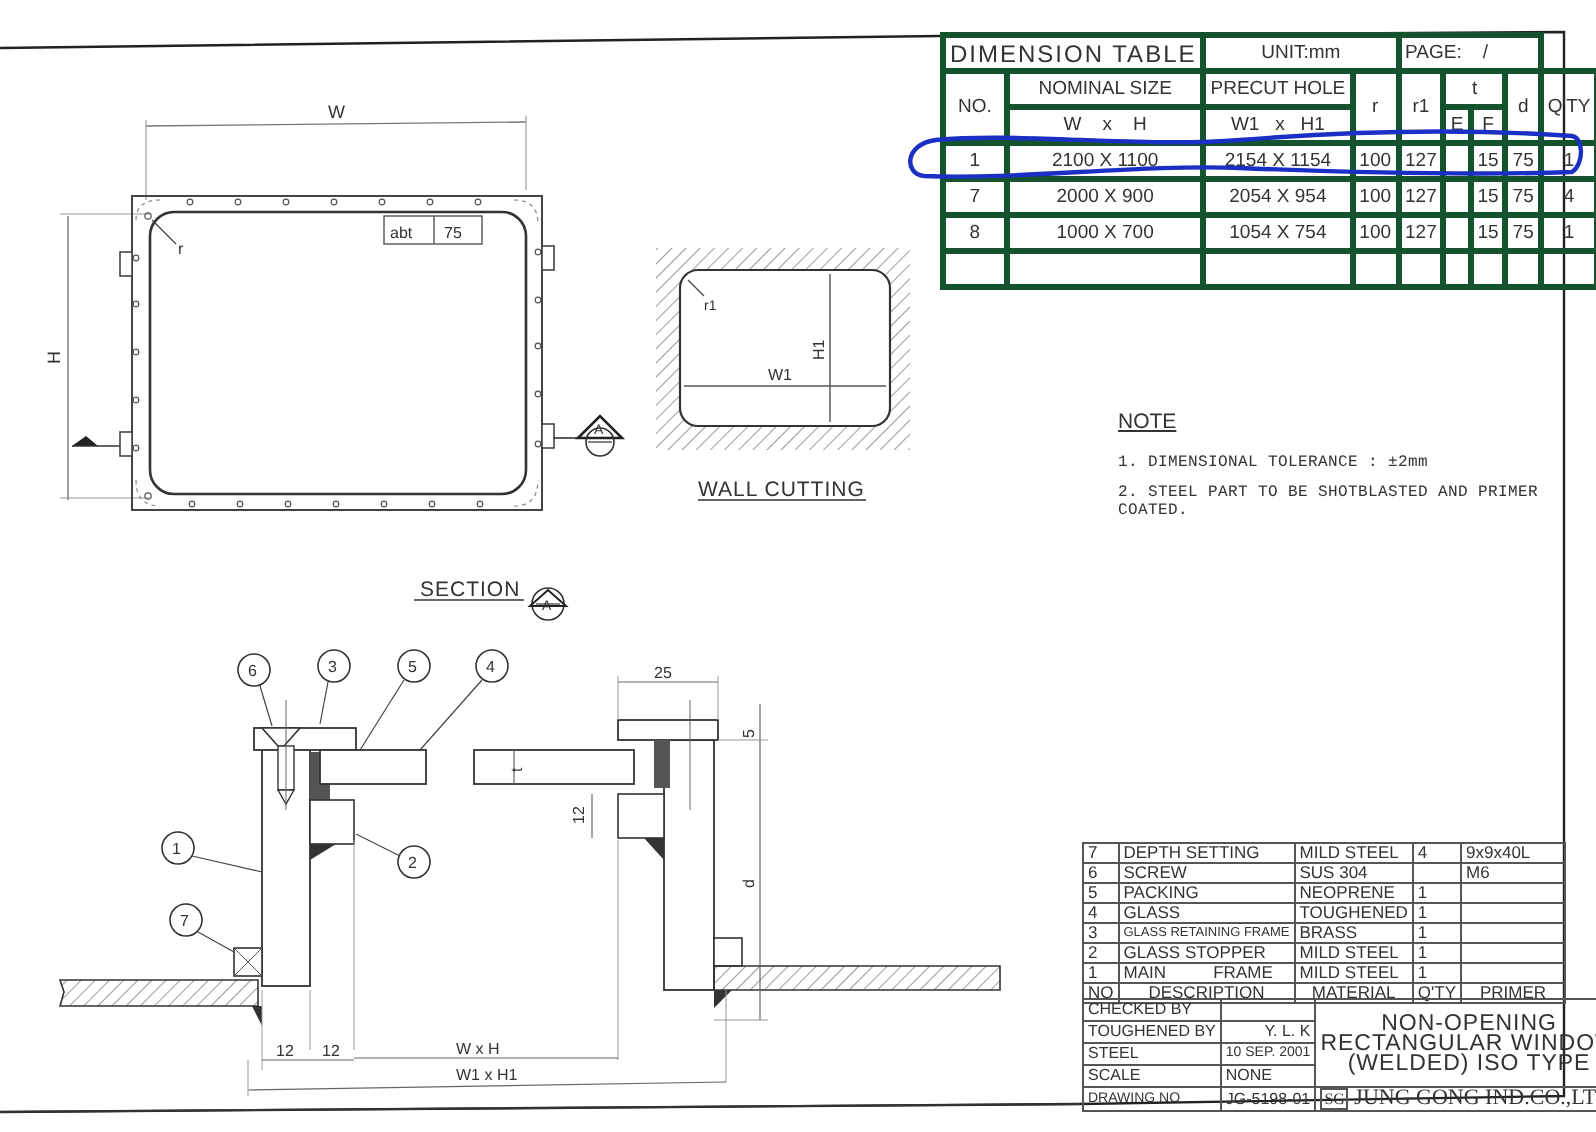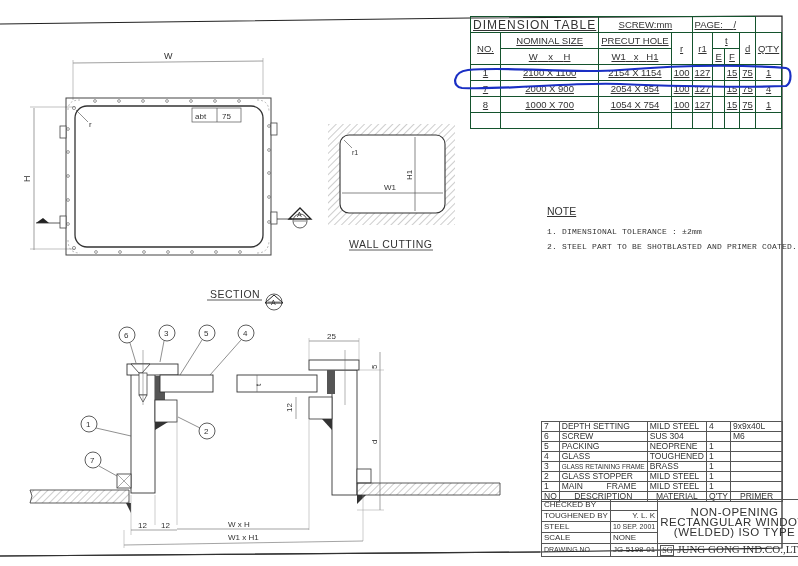--- a/index.html
+++ b/index.html
@@ -1,29 +1,29 @@
 <!DOCTYPE html>
 <html><head>
 <meta charset="utf-8">
 <style>
   html,body{margin:0;padding:0;background:#fff;}
   body{width:798px;height:566px;position:relative;overflow:hidden;font-family:"Liberation Sans",sans-serif;color:#222;}
   .abs{position:absolute;}
   svg text{font-family:"Liberation Sans",sans-serif;fill:#333;}
   table{border-collapse:collapse;}
   .dimtable{position:absolute;left:470px;top:16px;width:312px;font-size:9.5px;color:#333;}
-  .dimtable td{border:1px solid #14532d;height:15px;padding:0 2px;text-align:center;white-space:nowrap;text-decoration:underline;}
+  .dimtable td{border:3px solid #14532d;height:15px;padding:0 2px;text-align:center;white-space:nowrap;}
   .dimtable .big{font-size:12px;letter-spacing:1px;}
   .bom{position:absolute;left:541px;top:421px;width:242px;font-size:8.5px;color:#333;}
   .bom td{border:1px solid #555;height:9px;line-height:9px;padding:0 2px;white-space:nowrap;}
   .title-block{position:absolute;left:541px;top:499px;width:242px;font-size:8px;color:#333;}
   .title-block td{border:1px solid #555;height:10px;line-height:10px;padding:0 2px;white-space:nowrap;}
   .title-main{font-size:11.5px;text-align:center;line-height:14px;letter-spacing:0.5px;}
   .company{font-family:"Liberation Serif",serif;font-size:11px;}
-  .note{position:absolute;left:547px;top:205px;font-size:9px;color:#333;}
+  .note{position:absolute;left:559px;top:205px;font-size:9px;color:#333;}
   .note .heading{font-size:10.5px;text-decoration:underline;display:block;margin-bottom:10px;}
   .note .line{display:block;font-size:8px;margin-bottom:6px;letter-spacing:0.2px;font-family:Liberation Mono, monospace;}
   .hl{position:absolute;}
 </style>
 </head>
 <body>
 
 <svg class="abs" style="left:0;top:0" width="798" height="566" viewBox="0 0 798 566">
 
   <polyline points="0,24 470,18 782,16 782,548 540,552 0,556" fill="none" stroke="#222" stroke-width="1.2"></polyline>
@@ -209,21 +209,21 @@
   <text x="138" y="528" font-size="8">12</text>
   <text x="161" y="528" font-size="8">12</text>
   <text x="228" y="527" font-size="8">W  x  H</text>
   <text x="228" y="540" font-size="8">W1  x  H1</text>
 </svg>
 
 <table class="dimtable">
   <tbody>
       <tr>
     <td colspan="2" class="big">DIMENSION   TABLE</td>
-    <td colspan="2">SCREW:mm</td>
+    <td colspan="2">UNIT:mm</td>
     <td colspan="4" style="text-align:left"><span>PAGE:</span>&nbsp;&nbsp;&nbsp;&nbsp;<span>/</span></td>
   </tr>
   <tr>
     <td rowspan="2">NO.</td>
     <td>NOMINAL  SIZE</td>
     <td>PRECUT  HOLE</td>
     <td rowspan="2">r</td>
     <td rowspan="2">r1</td>
     <td colspan="2">t</td>
     <td rowspan="2">d</td>

